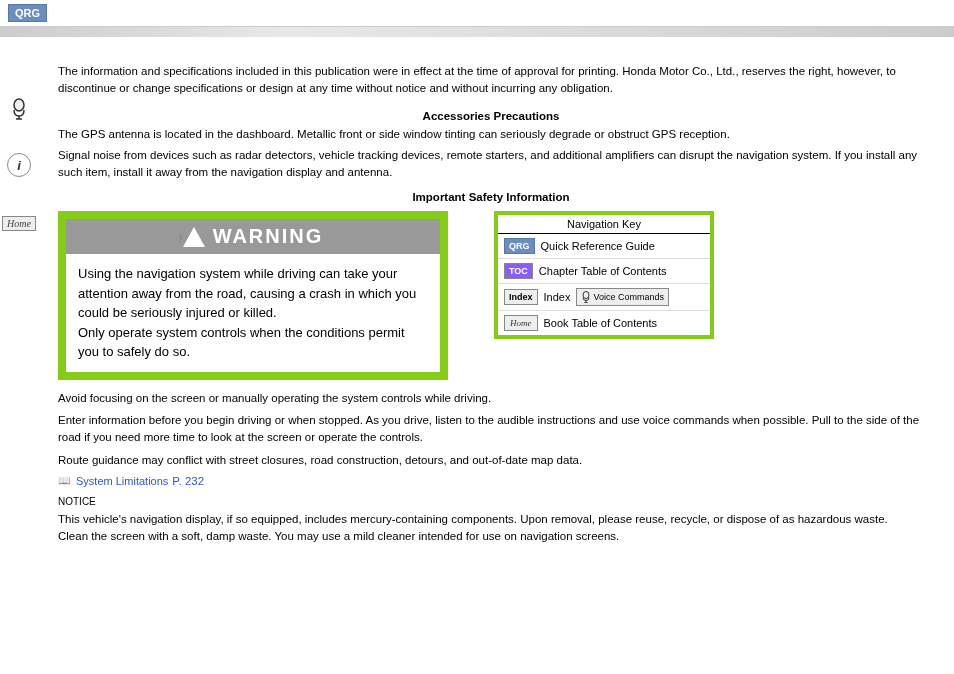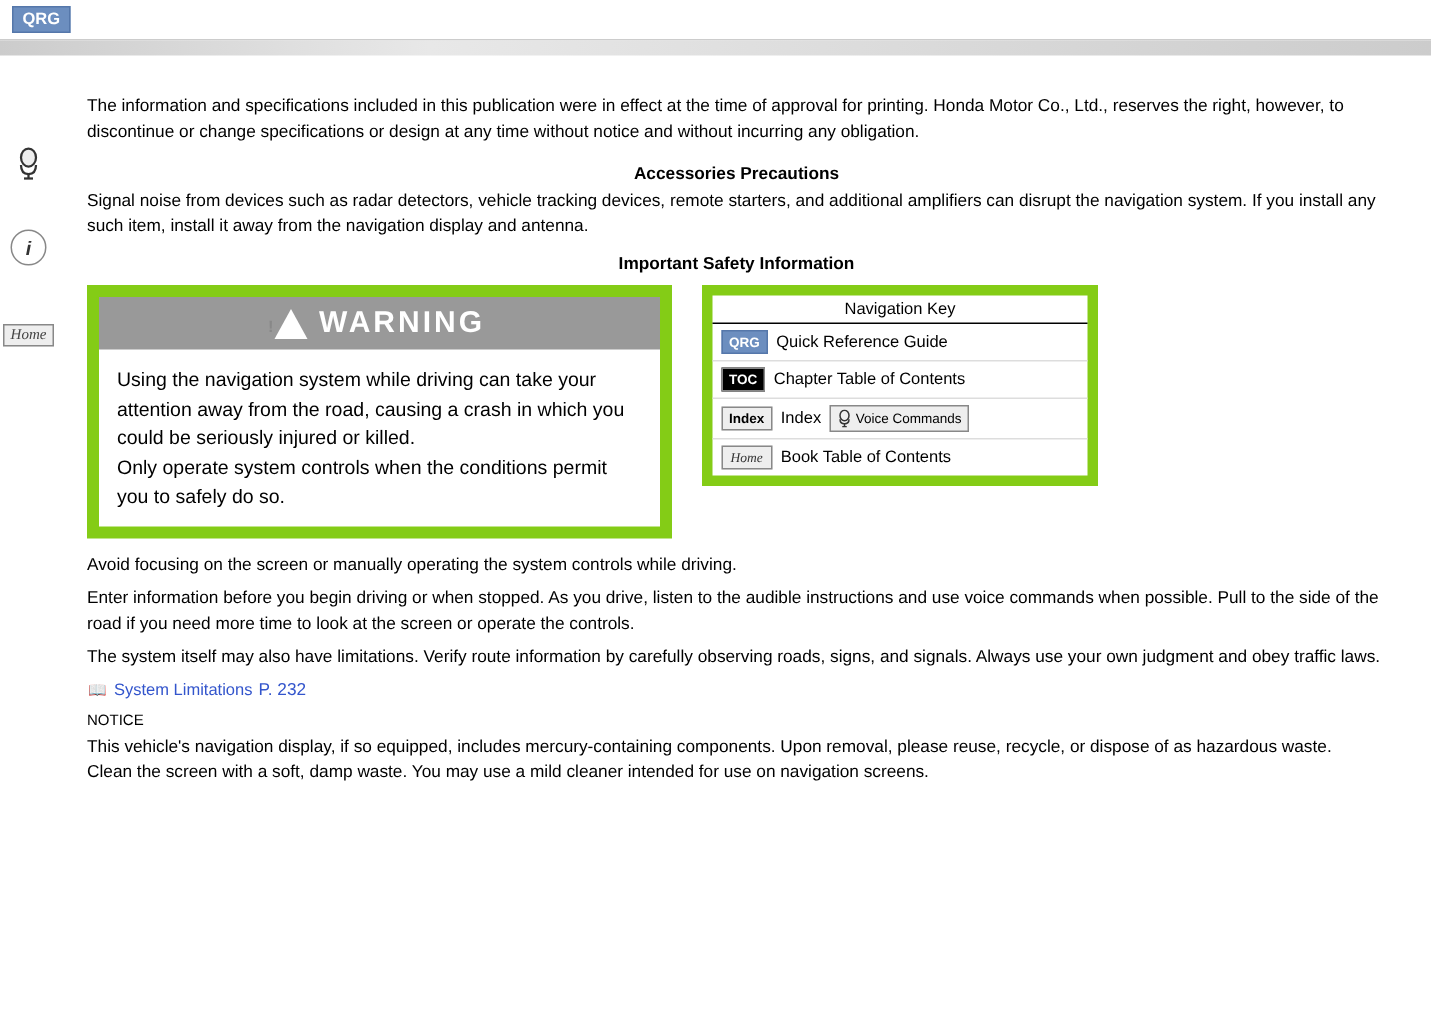--- a/index.html
+++ b/index.html
@@ -128,23 +128,24 @@
     }
     .warning-body p {
       margin-bottom: 0;
     }
     .warning-body p:last-child {
       margin-bottom: 0;
     }
 
     
     .nav-key-box {
-      width: 264px;
-      border: 7px solid #84cc16;
+      width: 220px;
+      border: 4px solid #84cc16;
       align-self: flex-start;
+      margin-left: 26px;
     }
     .nav-key-title {
       font-size: 11px;
       font-weight: normal;
       border-bottom: 1px solid #000;
       padding: 3px 6px;
       text-align: center;
     }
     .nav-key-row {
       display: flex;
@@ -165,21 +166,21 @@
       min-width: 28px;
       text-align: center;
       background: #eee;
     }
     .nav-badge.blue {
       background: #6c8ebf;
       color: #fff;
       border-color: #5577aa;
     }
     .nav-badge.toc {
-      background: #000000;
+      background: #8b5cf6;
       color: #fff;
       font-size: 9px;
     }
     .nav-badge.index-badge {
       background: #eee;
       color: #000;
     }
     .voice-cmd-badge {
       display: flex;
       align-items: center;
@@ -303,20 +304,21 @@
     <div class="sidebar-icon">
       <span class="home-icon-sb" style="font-style:italic; font-family: Georgia, serif; font-size:10px;">Home</span>
     </div>
   </div>
 
   <div class="content">
 
     <p class="intro-text">The information and specifications included in this publication were in effect at the time of approval for printing. Honda Motor Co., Ltd., reserves the right, however, to discontinue or change specifications or design at any time without notice and without incurring any obligation.</p>
 
     <p class="section-heading">Accessories Precautions</p>
+    <p class="section-text">The GPS antenna is located in the dashboard. Metallic front or side window tinting can seriously degrade or obstruct GPS reception.</p>
     <p class="section-text">Signal noise from devices such as radar detectors, vehicle tracking devices, remote starters, and additional amplifiers can disrupt the navigation system. If you install any such item, install it away from the navigation display and antenna.</p>
 
     <p class="section-heading">Important Safety Information</p>
 
     <div class="two-col">
 
       <div class="warning-box">
         <div class="warning-header">
           <div style="position:relative; display:inline-block;">
             <div style="width:0;height:0;border-left:11px solid transparent;border-right:11px solid transparent;border-bottom:20px solid #fff;"></div>
@@ -360,21 +362,21 @@
         <div class="nav-key-row">
           <span class="home-badge" style="font-style:italic; font-family: Georgia, serif;">Home</span>
           <span>Book Table of Contents</span>
         </div>
       </div>
 
     </div>
 
     <p class="body-para">Avoid focusing on the screen or manually operating the system controls while driving.</p>
     <p class="body-para">Enter information before you begin driving or when stopped. As you drive, listen to the audible instructions and use voice commands when possible. Pull to the side of the road if you need more time to look at the screen or operate the controls.</p>
-    <p class="body-para">The system itself may also have limitations. Verify route information by carefully observing roads, signs, and signals. Always use your own judgment and obey traffic laws.</p>
+    <p class="body-para">Route guidance may conflict with street closures, road construction, detours, and out-of-date map data.</p>
 
     <div class="sys-link-row">
       <span class="book-icon">📖</span>
       <a class="system-limitations-link">
         <span>System Limitations</span>
       </a>
       <span style="color:#3355cc; font-size:11.5px;">P. 232</span>
     </div>
 
     <p class="notice-heading">NOTICE</p>

